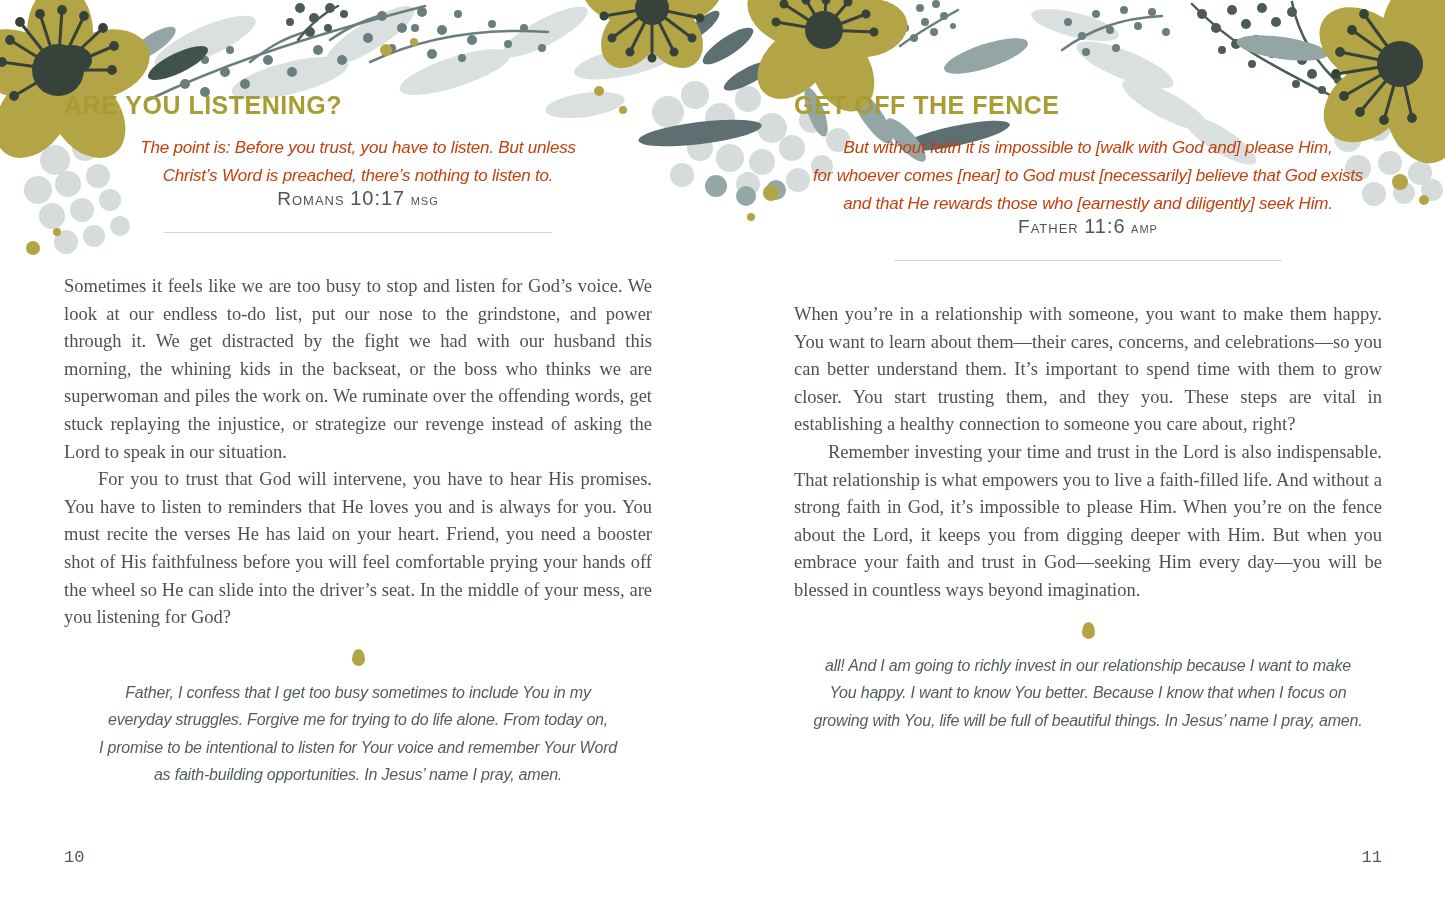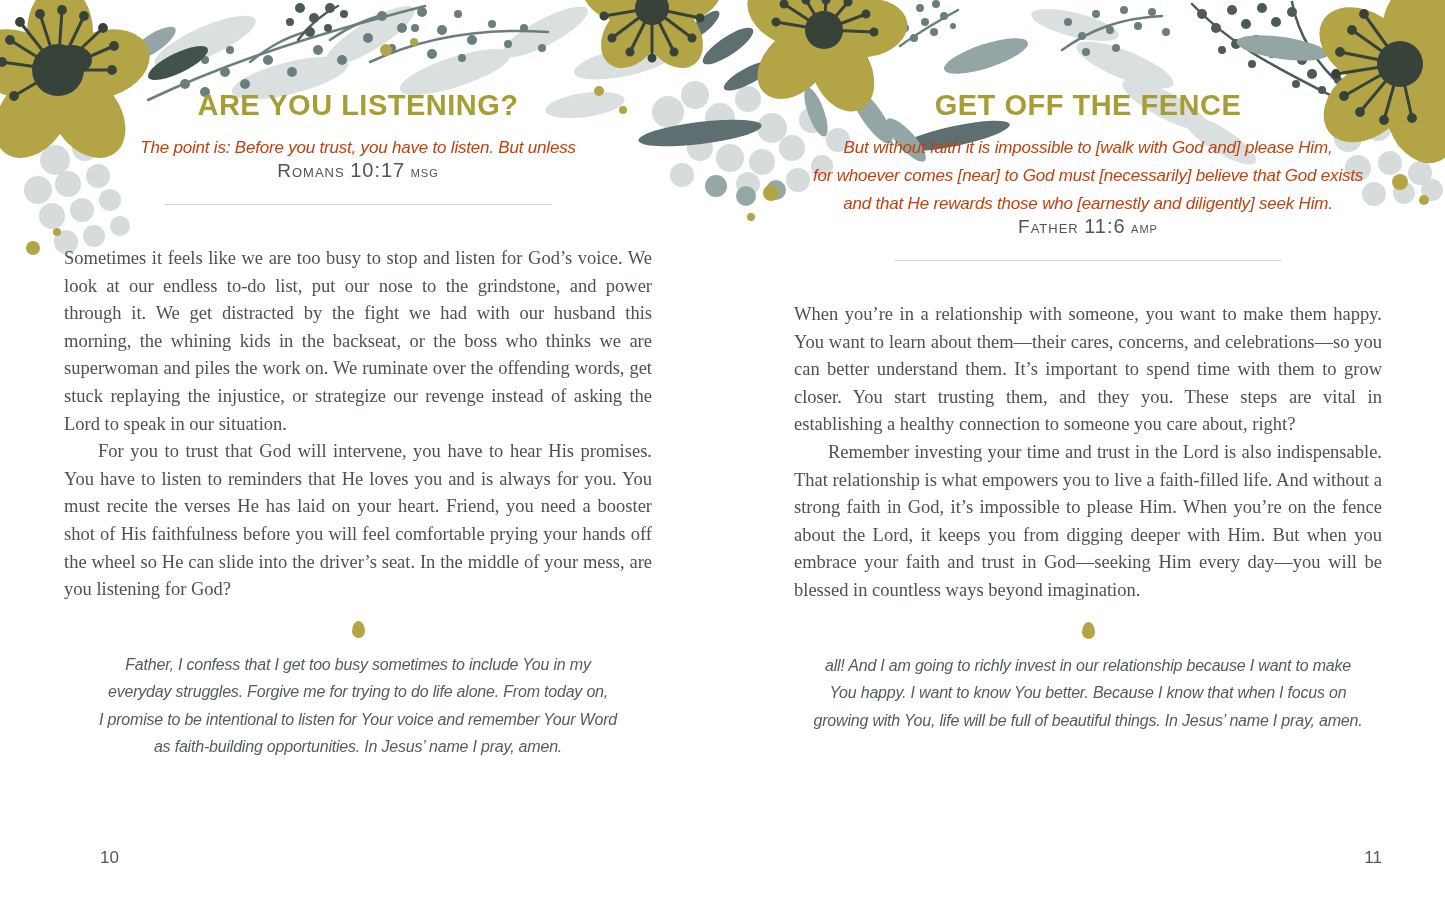--- a/index.html
+++ b/index.html
@@ -8,23 +8,23 @@
     background:#ffffff; overflow:hidden; margin:0 auto;
     font-family:"Liberation Sans", sans-serif;
   }
   .floral { position:absolute; top:0; left:0; width:1445px; height:310px; pointer-events:none; }
 
   .col { position:absolute; top:88px; z-index:2; }
   .col-left  { left:64px;  width:588px; }
   .col-right { left:794px; width:588px; }
 
   .title {
-    margin:0 0 12px 0; text-align:center;
+    margin:0 0 12px 0; text-align:left;
     font-family:"Liberation Sans", sans-serif; font-weight:800;
-    font-size:29px; line-height:34px; letter-spacing:0.5px; color:#a89d33;
+    font-size:25px; line-height:34px; letter-spacing:0.5px; color:#a89d33;
   }
   .verse-line {
     font-style:italic; font-size:17px; line-height:28px;
     color:#c2410c; text-align:center; white-space:nowrap; letter-spacing:-0.2px;
   }
   .reference {
     text-align:center; color:#4c5754; line-height:17px; letter-spacing:1px;
     font-family:"Liberation Sans", sans-serif;
   }
   .ref-book    { font-variant:small-caps; font-size:19px; }
@@ -44,22 +44,22 @@
     width:13px; height:17px; margin:17px auto 13px auto; background:#b3a545;
     border-radius:50% 50% 48% 52% / 62% 62% 38% 38%;
   }
   .prayer-line {
     font-style:italic; font-size:16px; line-height:27.5px;
     color:#535e5b; text-align:center; white-space:nowrap; letter-spacing:-0.2px;
   }
 
   .page-number {
     position:absolute; top:848px; z-index:2;
-    font-family:Liberation Sans, sans-serif;
-    font-size:17px; color:#4f5b58;margin-left:36px;
+    font-family:Liberation Mono, monospace;
+    font-size:17px; color:#4f5b58;
   }
   .page-number.left  { left:64px; }
   .page-number.right { right:63px; }
 </style>
 </head>
 <body>
 
 <div id="spread">
 
   <svg class="floral" viewBox="0 0 1445 310" xmlns="http://www.w3.org/2000/svg">
@@ -351,20 +351,21 @@
         <circle cx="751" cy="217" r="4"></circle>
       <circle cx="1400" cy="182" r="8"></circle>
         <circle cx="1424" cy="200" r="5"></circle>
     </g>
   </svg>
 
   <div class="col col-left">
     <h1 class="title">ARE YOU LISTENING?</h1>
     <div>
       <div class="verse-line">The point is: Before you trust, you have to listen. But unless</div>
+      <div class="verse-line">Christ’s Word is preached, there’s nothing to listen to.</div>
     </div>
     <div class="reference">
       <span class="ref-book">Romans</span>
       <span class="ref-num">10:17</span>
       <span class="ref-version">msg</span>
     </div>
     <div class="divider"></div>
     <div class="body-text">
       <p>Sometimes it feels like we are too busy to stop and listen for God’s voice. We look at our endless to-do list, put our nose to the grindstone, and power through it. We get distracted by the fight we had with our husband this morning, the whining kids in the backseat, or the boss who thinks we are superwoman and piles the work on. We ruminate over the offending words, get stuck replaying the injustice, or strategize our revenge instead of asking the Lord to speak in our situation.</p>
       <p class="indent">For you to trust that God will intervene, you have to hear His promises. You have to listen to reminders that He loves you and is always for you. You must recite the verses He has laid on your heart. Friend, you need a booster shot of His faithfulness before you will feel comfortable prying your hands off the wheel so He can slide into the driver’s seat. In the middle of your mess, are you listening for God?</p>

